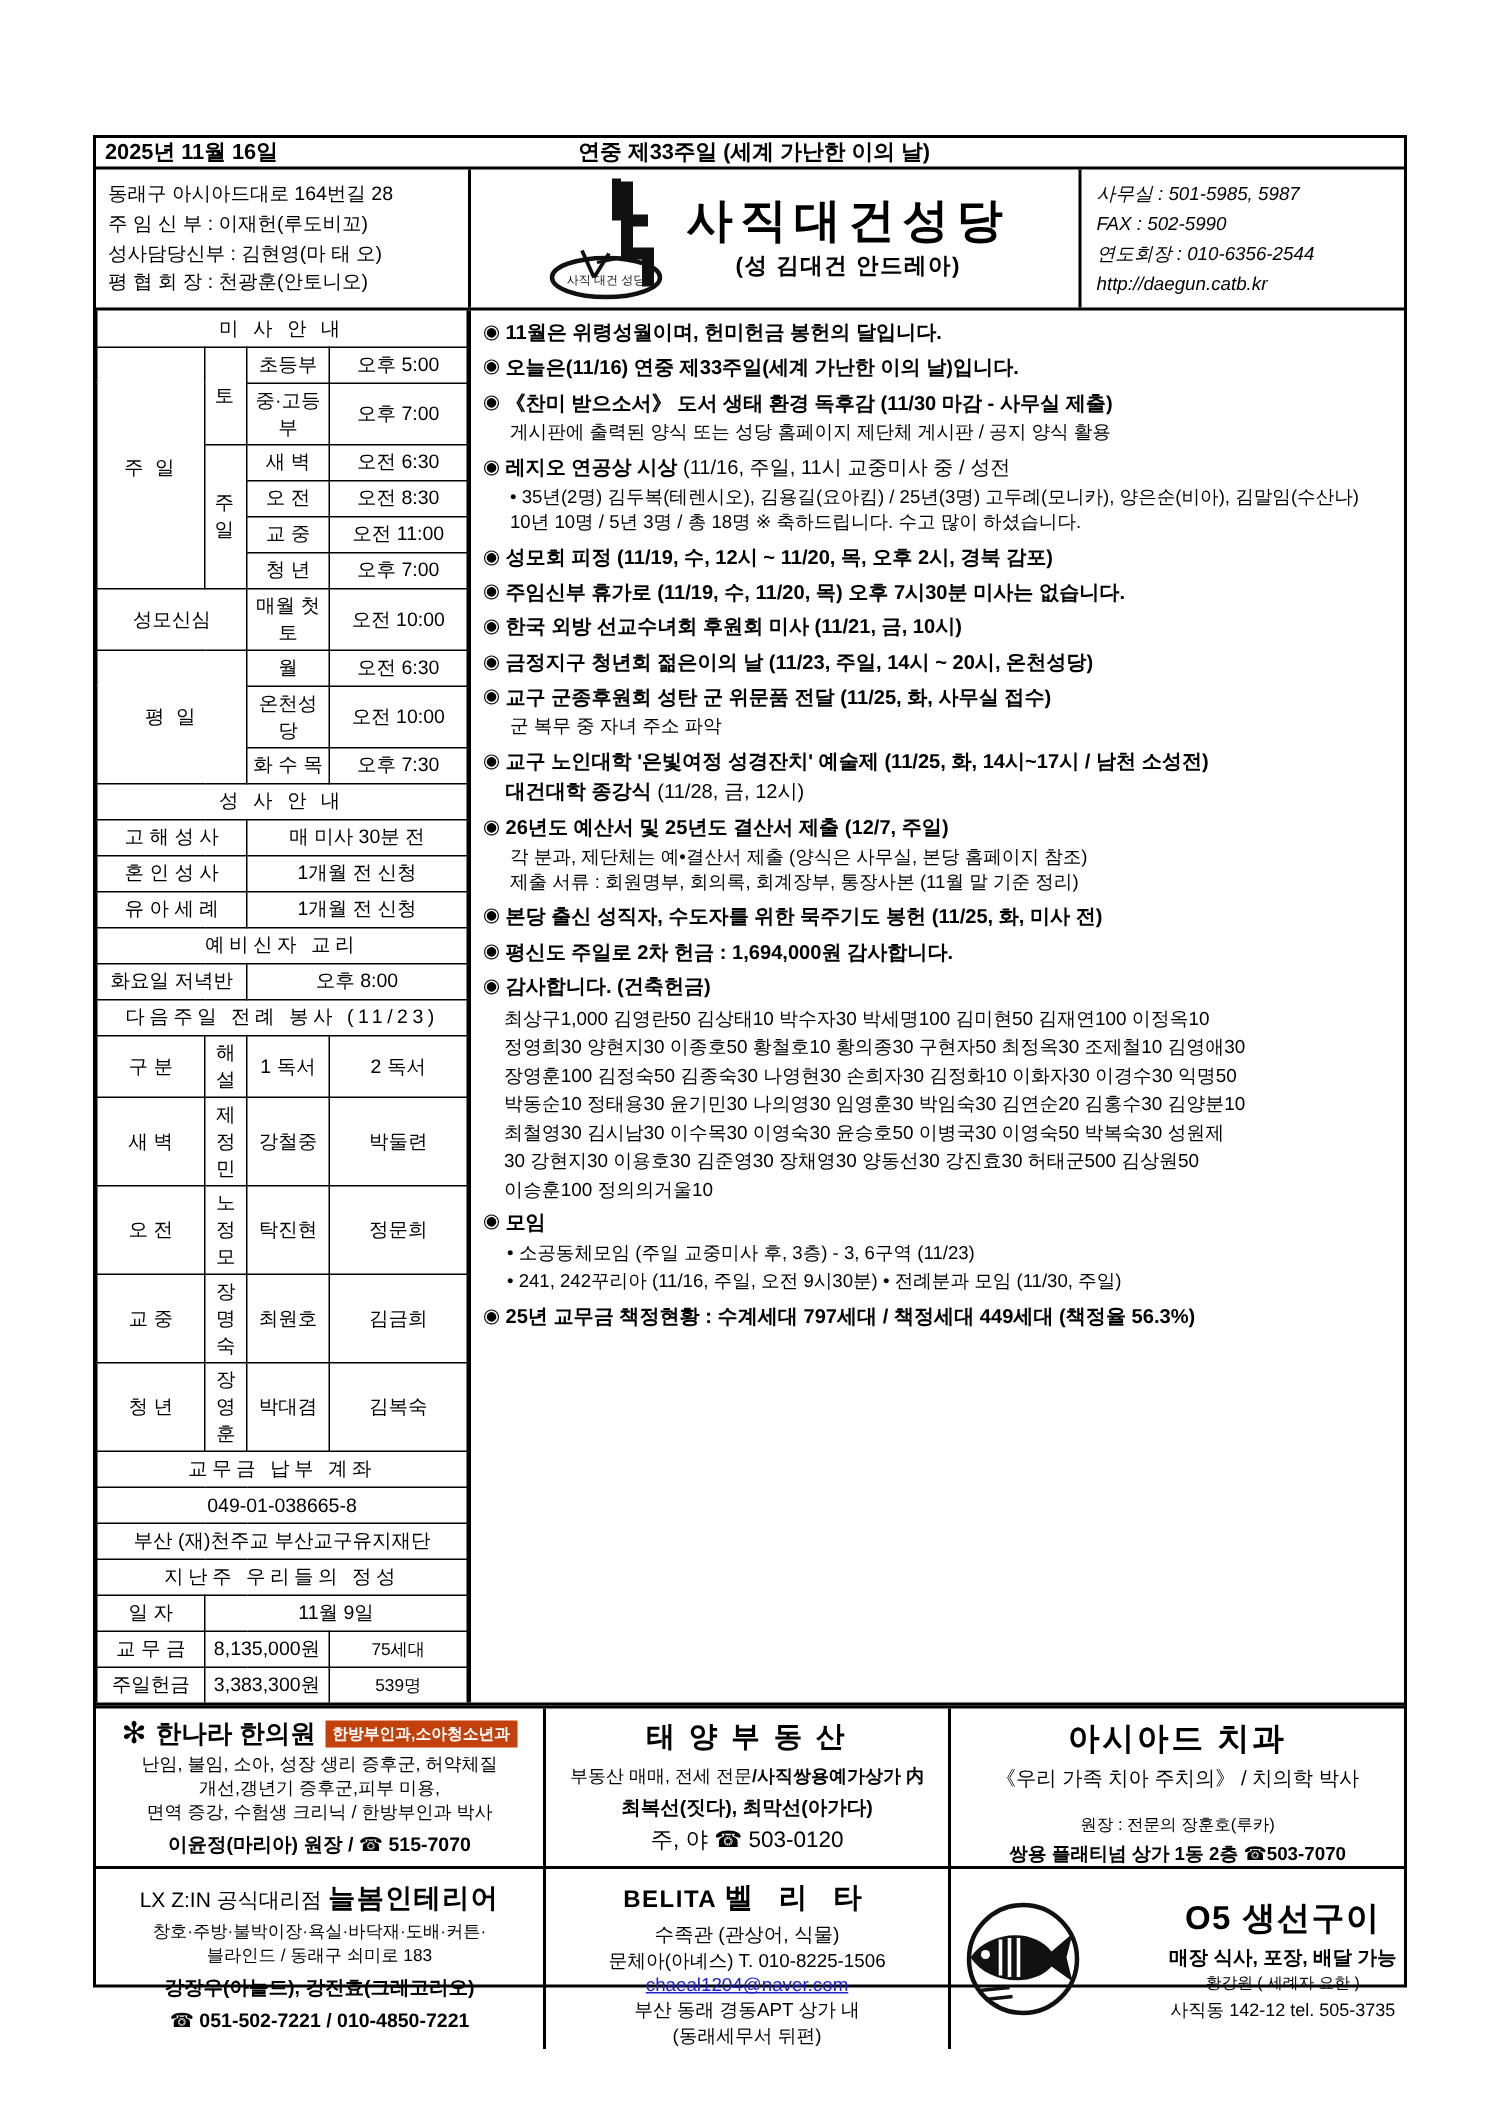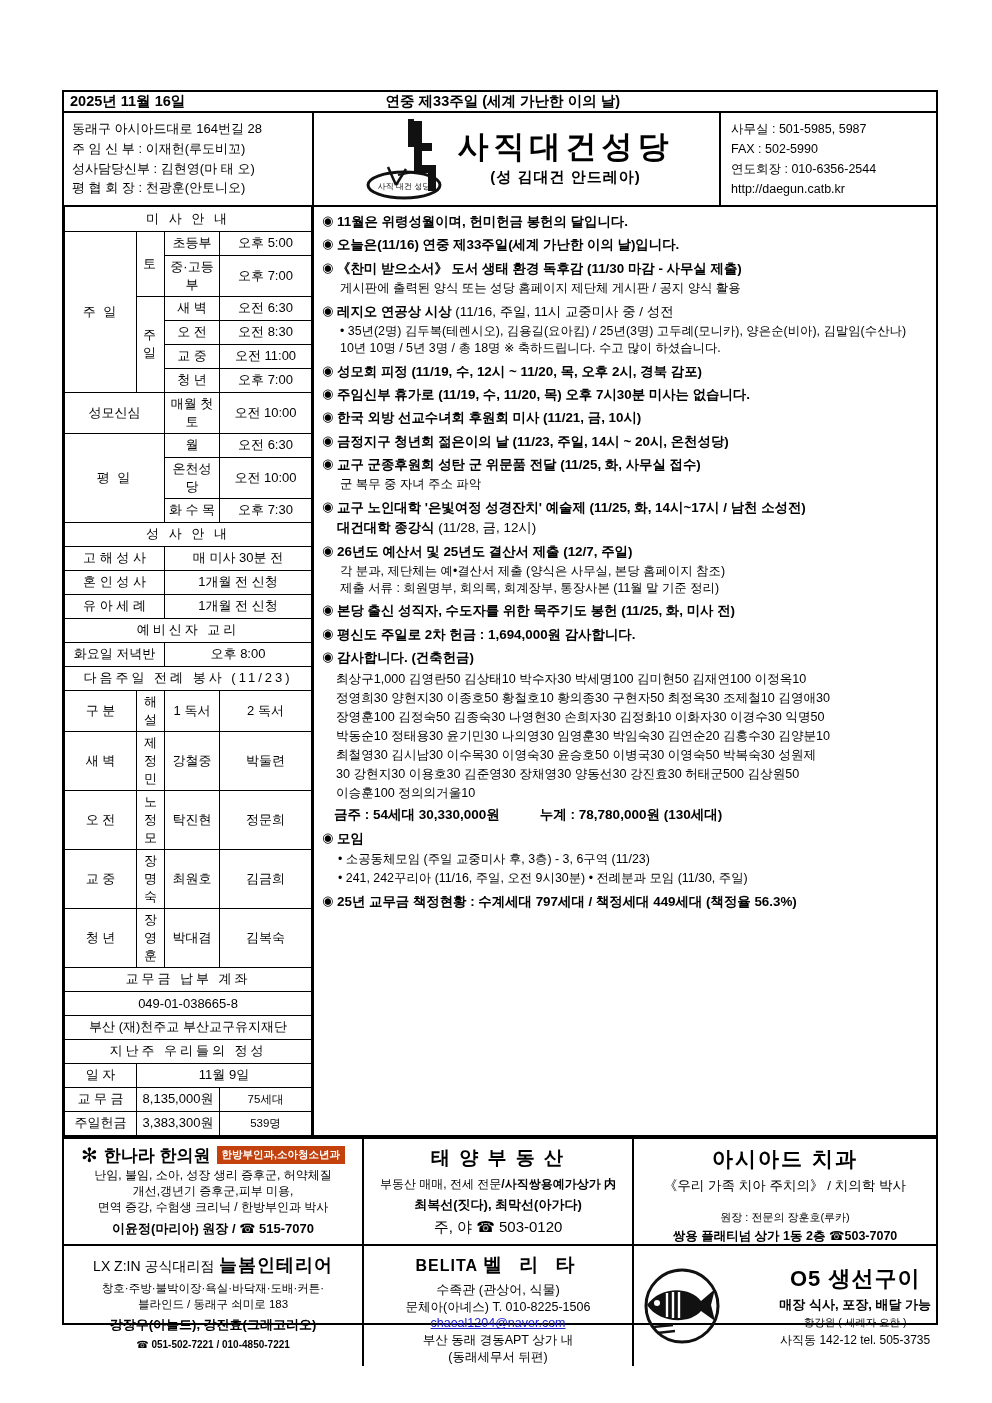--- a/index.html
+++ b/index.html
@@ -49,21 +49,21 @@
   }
   .logo-wrap { width: 92px; display: flex; align-items: center; justify-content: center; }
   .title-wrap { text-align: center; }
   .ch-name {
     font-size: 31px; font-weight: bold; letter-spacing: 5px;
     line-height: 1.05;
   }
   .ch-sub { font-size: 15px; margin-top: 4px; letter-spacing: 1px; font-weight: bold; }
   .hdr-col3 {
     width: 215px; padding: 6px 4px 0 10px;
-    font-size: 12.5px; line-height: 1.6;
+    font-size: 12.5px; line-height: 1.6; font-style: italic;
   }
   .hdr-col3 .url { }
 
   
   .body-split { display: flex; flex: 1; border-bottom: 2px solid #000; }
   .left-col { width: 250px; border-right: 2px solid #000; display: flex; flex-direction: column; }
   .right-col { flex: 1; padding: 6px 6px 0 8px; }
 
   
   table.t { width: 100%; border-collapse: collapse; }
@@ -414,23 +414,20 @@
         </div>
         <div class="donor-block">
           <div class="donor-line">최상구1,000   김영란50   김상태10   박수자30   박세명100   김미현50   김재연100   이정옥10</div>
           <div class="donor-line">정영희30   양현지30   이종호50   황철호10   황의종30   구현자50   최정옥30   조제철10   김영애30</div>
           <div class="donor-line">장영훈100   김정숙50   김종숙30   나영현30   손희자30   김정화10   이화자30   이경수30   익명50</div>
           <div class="donor-line">박동순10   정태용30   윤기민30   나의영30   임영훈30   박임숙30   김연순20   김홍수30   김양분10</div>
           <div class="donor-line">최철영30   김시남30   이수목30   이영숙30   윤승호50   이병국30   이영숙50   박복숙30   성원제</div>
           <div class="donor-line">30   강현지30   이용호30    김준영30   장채영30   양동선30   강진효30   허태군500   김상원50</div>
           <div class="donor-line">이승훈100   정의의거울10</div>
         </div>
-        <div class="donor-total">
-          <span>금주 : 54세대 30,330,000원</span><span class="gap"></span><span>누계 : 78,780,000원 (130세대)</span>
-        </div>
 
         <div class="row">
           <div class="bul">◉</div>
           <div class="txt">모임</div>
         </div>
         <div class="subrow">• 소공동체모임 (주일 교중미사 후, 3층) - 3, 6구역 (11/23)</div>
         <div class="subrow" style="margin-top:-3px">• 241, 242꾸리아 (11/16, 주일, 오전 9시30분)        • 전례분과 모임 (11/30, 주일)</div>
 
         <div class="row" style="margin-top:2px">
           <div class="bul">◉</div>
@@ -475,21 +472,21 @@
       <div class="ad-row r2">
 
         <div class="ad c1">
           <div style="margin-top:3px">
             <span style="font-size:14px">LX Z:IN 공식대리점</span>
             <span style="font-size:18px;font-weight:bold;letter-spacing:1px">늘봄인테리어</span>
           </div>
           <div class="ad-l" style="font-size:11.5px;margin-top:4px">창호·주방·불박이장·욕실·바닥재·도배·커튼·</div>
           <div class="ad-l" style="font-size:11.5px">블라인드            / 동래구 쇠미로 183</div>
           <div class="ad-l bold" style="font-size:13px;margin-top:4px">강장우(아놀드), 강진효(그레고리오)</div>
-          <div class="ad-l bold" style="font-size:10px;margin-top:4px">☎ 051-502-7221 / 010-4850-7221</div>
+          <div class="ad-l bold" style="font-size:13px;margin-top:4px">☎ 051-502-7221 / 010-4850-7221</div>
         </div>
 
         <div class="ad c2">
           <div class="belita-brand" style="margin-top:2px">
             <span>BELITA</span>
             <span class="ko">벨 리 타</span>
           </div>
           <div class="ad-l" style="font-size:13px;margin-top:3px">수족관 (관상어, 식물)</div>
           <div class="ad-l" style="font-size:12.5px">문체아(아녜스)  T. 010-8225-1506</div>
           <div class="ad-l link" style="font-size:12.5px">chaeal1204@naver.com</div>

